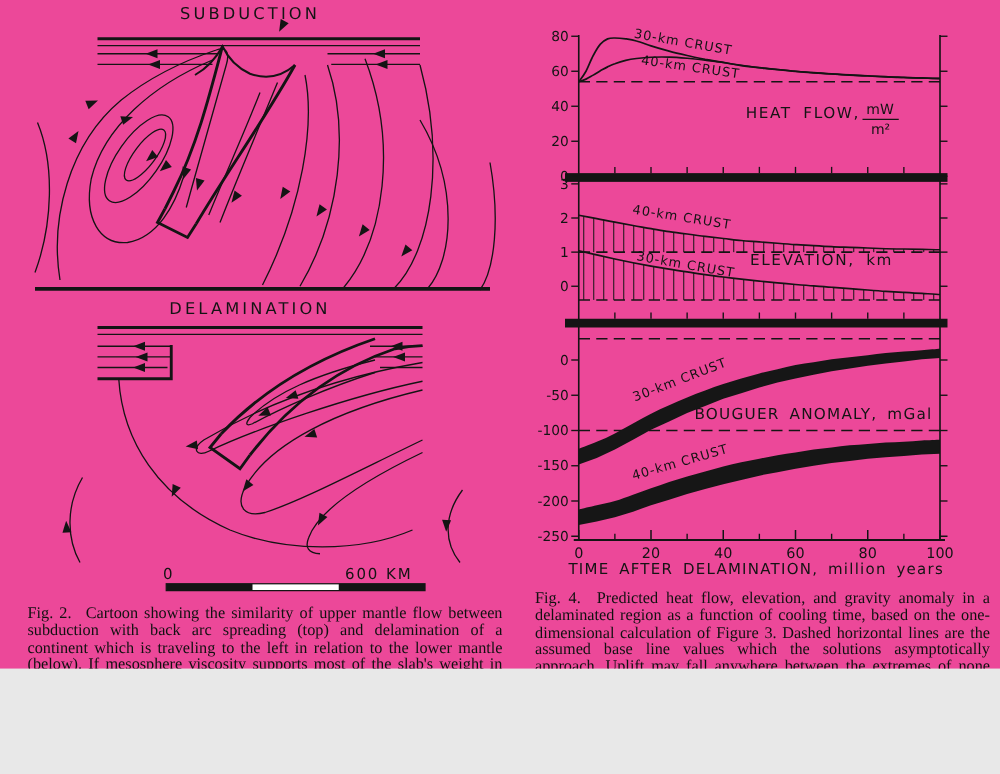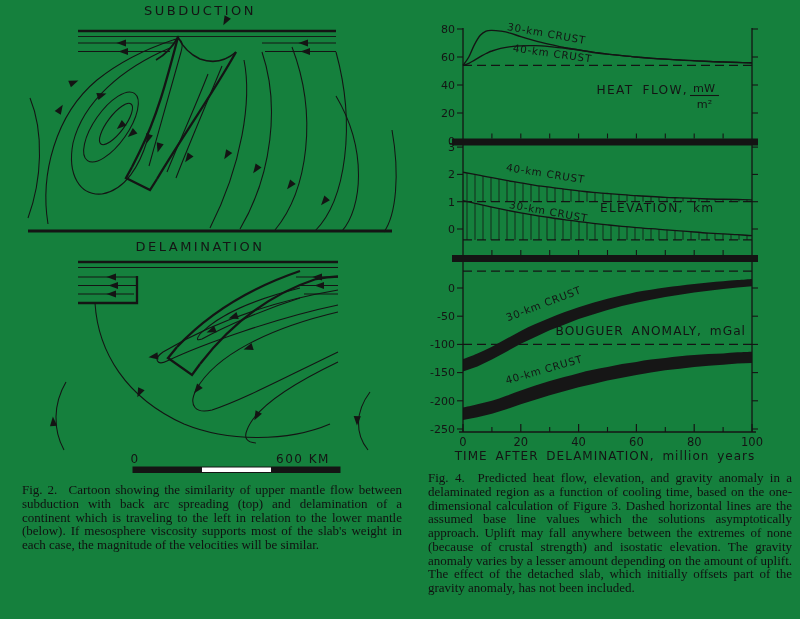--- a/index.html
+++ b/index.html
@@ -1,16 +1,16 @@
 <!DOCTYPE html>
 <html><head>
 <meta charset="utf-8">
 <style>
   html,body{margin:0;padding:0;background:#e8e8e8;}
-  .page{position:relative;width:800px;height:619px;background:#15803d;overflow:hidden;
+  .page{position:relative;width:800px;height:535px;background:#ec4899;overflow:hidden;
         font-family:"DejaVu Sans",sans-serif;color:#141414;}
   svg text{font-family:"DejaVu Sans",sans-serif;fill:#141414;}
   .fig-title{font-size:13px;letter-spacing:2.5px;}
   .scale-label{font-size:12px;letter-spacing:1.5px;}
   .caption{position:absolute;font-family:"Liberation Serif","DejaVu Serif",serif;
            font-size:13px;line-height:1.06;text-align:justify;color:#111;}
   .attribution{position:absolute;left:33px;top:580px;font-size:21px;letter-spacing:0.5px;color:#1a1a1a;}
 </style>
 </head>
 <body>

